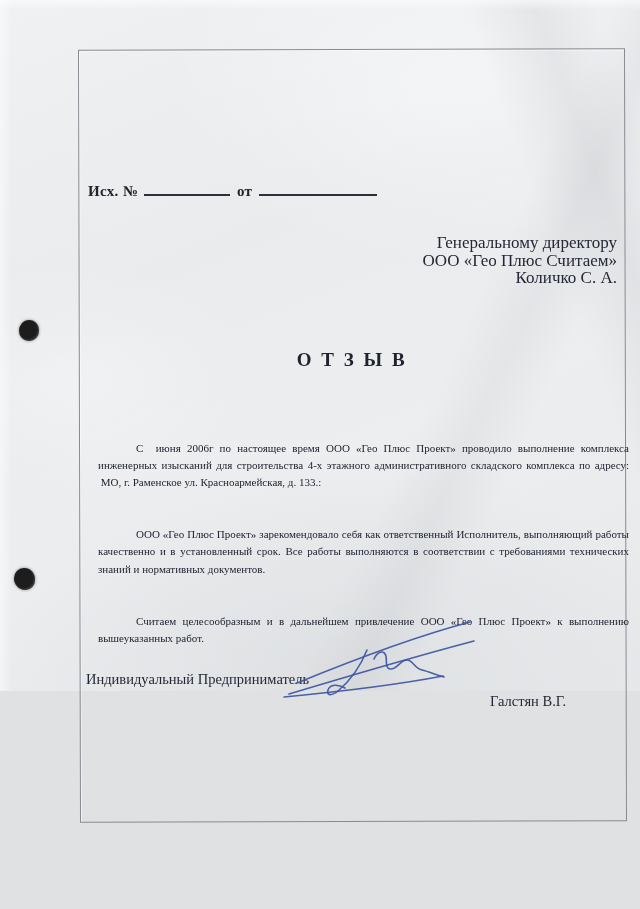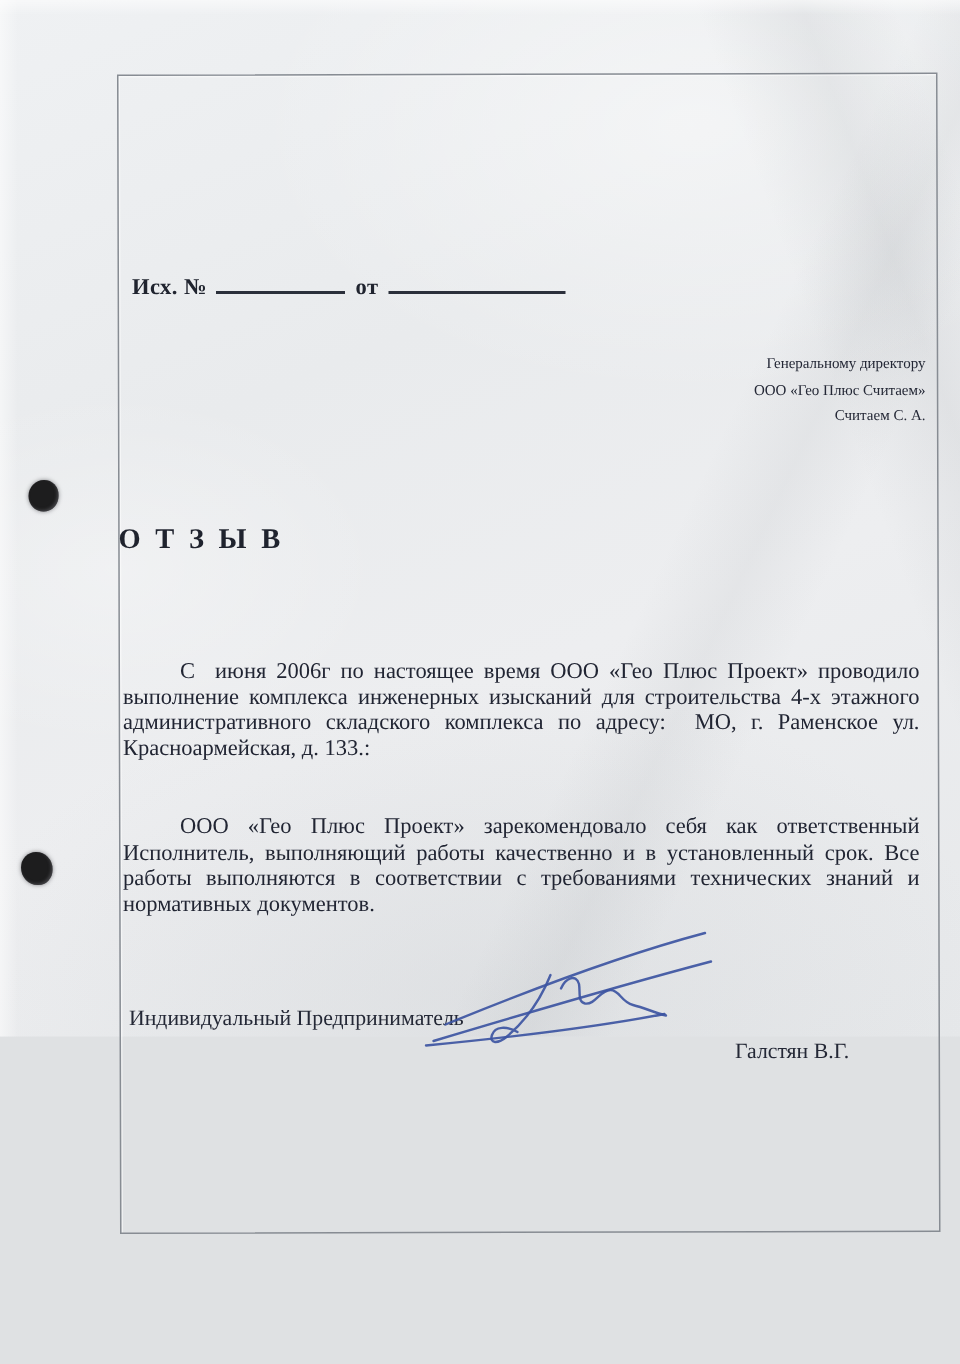--- a/index.html
+++ b/index.html
@@ -55,33 +55,33 @@
     display: inline-block;
     border-bottom: 2px solid #2b303b;
     height: 13px; vertical-align: baseline;
   }
   .blank1 { width: 86px; margin: 0 7px 0 6px; }
   .blank2 { width: 118px; margin-left: 7px; }
 
   .addressee {
     position: absolute; right: 23px; top: 234px;
     text-align: right;
-    font-size: 10px; line-height: 17.5px; color: #242836;
+    font-size: 17px; line-height: 17.5px; color: #242836;
   }
 
   .doc-title {
     position: absolute; left: 79px; top: 349px; width: 546px;
-    text-align: left;
+    text-align: center;
     font-size: 19px; font-weight: bold; letter-spacing: 2.5px;
     color: #1f232e;
   }
 
   .body-text {
-    position: absolute; left: 82px; top: 405px; width: 531px;
-    font-size: 15px; line-height: 17.3px;
+    position: absolute; left: 98px; top: 405px; width: 531px;
+    font-size: 11px; line-height: 17.3px;
     text-align: justify; color: #212533;
     white-space: pre-wrap;
   }
   .body-text p { margin: 0; }
   .body-text p.indent { text-indent: 38px; }
 
   .sig-label {
     position: absolute; left: 86px; top: 671px;
     font-size: 14.5px; color: #242836;
   }
@@ -110,28 +110,29 @@
   <div class="frame"></div>
 
   <div class="hole hole-top"></div>
   <div class="hole hole-bottom"></div>
 
   <div class="ref-line"><span>Исх. №</span><span class="blank blank1"></span><span>от</span><span class="blank blank2"></span></div>
 
   <div class="addressee">
     <div>Генеральному директору</div>
     <div>ООО «Гео Плюс Считаем»</div>
-    <div>Считаем С. А.</div>
+    <div>Количко С. А.</div>
   </div>
 
   <div class="doc-title">О Т З Ы В</div>
 
   <div class="body-text">
     <p class="indent">С &nbsp;июня 2006г по настоящее время ООО «Гео Плюс Проект» проводило выполнение комплекса инженерных изысканий для строительства 4-х этажного административного складского комплекса по адресу: &nbsp;МО, г. Раменское ул. Красноармейская, д. 133.:</p>
     <p class="indent">ООО «Гео Плюс Проект» зарекомендовало себя как ответственный Исполнитель, выполняющий работы качественно и в установленный срок. Все работы выполняются в соответствии с требованиями технических знаний и нормативных документов.</p>
+    <p class="indent">Считаем целесообразным и в дальнейшем привлечение ООО «Гео Плюс Проект» к выполнению вышеуказанных работ.</p>
   </div>
 
   <div class="sig-label">Индивидуальный Предприниматель</div>
 
   <svg class="sig" viewBox="0 0 200 95" aria-hidden="true">
     <path d="M 16,70 C 55,54 125,26 189,9"></path>
     <path d="M 8,81 C 58,66 140,42 193,28"></path>
     <path d="M 3,84 C 55,79 115,72 162,63"></path>
     <path d="M 86,37 C 80,52 70,67 57,78 C 51,83 45,83 47,77 C 49,71 57,71 64,75"></path>
     <path d="M 93,46 C 96,39 103,36 105,43 C 106,49 104,55 109,56 C 116,57 119,47 126,47 C 132,47 133,55 141,57 C 149,59 155,62 163,64"></path>

